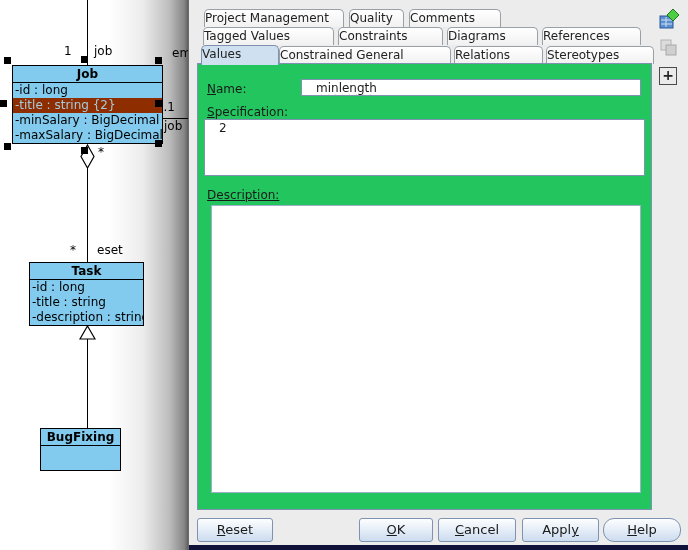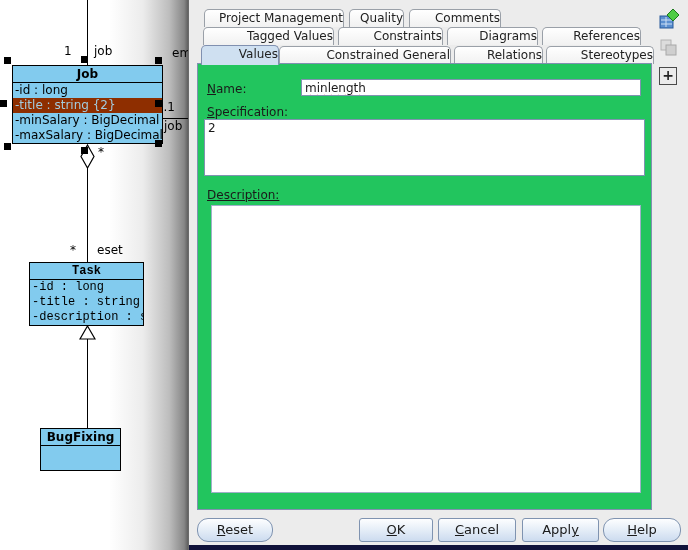--- a/index.html
+++ b/index.html
@@ -15,28 +15,28 @@
   .uml-class .attr{height:15px;line-height:15px;font-size:12px;padding-left:2px;white-space:nowrap;overflow:hidden;}
   .attr.sel{background:#8e2e00;color:#a3cbdd;}
   .handle{position:absolute;width:7px;height:7px;background:#000;}
   .dlabel{position:absolute;font-size:12px;line-height:13px;white-space:nowrap;}
   .shape{position:absolute;}
 
   
   .dialog{position:absolute;left:188px;top:0;width:500px;height:550px;background:#ececec;border-left:1px solid #6a6a6a;box-sizing:border-box;}
   .tab{position:absolute;height:18px;box-sizing:border-box;border:1px solid #9aa0a8;border-bottom:none;
        border-radius:5px 5px 0 0;background:linear-gradient(#ffffff,#f1f1f1);
-       font-size:12px;color:#222;text-align:right;line-height:17px;z-index:2;white-space:nowrap;overflow:hidden;}
+       font-size:12px;color:#222;text-align:left;line-height:17px;z-index:2;white-space:nowrap;overflow:hidden;}
   .tab.selected{background:#cfe0f1;border-color:#8090b0;height:20px;z-index:4;}
   .panel{position:absolute;left:8px;top:63px;width:455px;height:447px;box-sizing:border-box;
          background:#22c55e;border:1px solid #8090b0;z-index:3;}
   .flabel{position:absolute;font-size:12px;color:#1a1a1a;}
   .mn{text-decoration:underline;}
   .tbox{position:absolute;background:#fff;border:1px solid #7f93b0;box-sizing:border-box;
-        font-size:12px;padding:1px 3px;overflow:hidden;}
+        font-size:12px;padding:1px 14px;overflow:hidden;}
   .tbox .val{color:#1a1a1a;}
   .squiggle{color:#553333;text-decoration:underline;text-decoration-style:wavy;text-decoration-color:#e03030;text-decoration-thickness:1px;text-underline-offset:2px;}
   .btn{position:absolute;top:518px;height:24px;box-sizing:border-box;
        background:linear-gradient(180deg,#fdfeff,#e7eff8 45%,#ccdbef);
        border:1px solid #7f93b0;border-radius:3px;font-size:13px;color:#1a1a1a;text-align:center;line-height:21px;cursor:default;}
   .sidebtn{position:absolute;left:470px;}
   .plusbtn{width:18px;height:18px;box-sizing:border-box;border:1px solid #4a4a4a;background:#ebebeb;
            text-align:center;line-height:15px;font-size:14px;font-weight:bold;color:#222;}
   .strip{position:absolute;left:0;top:545px;width:500px;height:5px;background:#10123a;}
 </style>
@@ -82,21 +82,21 @@
 
     <div class="handle" style="left:4px;top:57px;"></div>
     <div class="handle" style="left:81px;top:56px;"></div>
     <div class="handle" style="left:155px;top:57px;"></div>
     <div class="handle" style="left:0px;top:100px;"></div>
     <div class="handle" style="left:155px;top:100px;"></div>
     <div class="handle" style="left:4px;top:143px;"></div>
     <div class="handle" style="left:81px;top:147px;"></div>
     <div class="handle" style="left:155px;top:140px;"></div>
 
-    <div class="uml-class" style="left:29px;top:262px;width:113px;font-family:Liberation Mono, monospace;">
+    <div class="uml-class" style="left:29px;top:262px;width:113px;">
       <div class="hdr">Task</div>
       <div class="attr">-id : long</div>
       <div class="attr">-title : string</div>
       <div class="attr">-description : string</div>
     </div>
 
     <div class="uml-class" style="left:40px;top:428px;width:79px;">
       <div class="hdr">BugFixing</div>
       <div style="height:24px;"></div>
     </div>
@@ -148,21 +148,21 @@
       </div>
 
       <div class="flabel" style="left:9px;top:124px;text-decoration:underline;">
         <span class="mn">D</span><span>escription:</span>
       </div>
       <div class="tbox" style="left:13px;top:141px;width:430px;height:288px;border-color:#9fb0c8;">
         <span class="val"></span>
       </div>
     </div>
 
-    <div class="btn" style="left:8px;width:76px;border-radius:11px;">
+    <div class="btn" style="left:8px;width:76px;">
       <span class="mn">R</span><span>eset</span>
     </div>
     <div class="btn" style="left:170px;width:74px;">
       <span class="mn">O</span><span>K</span>
     </div>
     <div class="btn" style="left:249px;width:78px;">
       <span class="mn">C</span><span>ancel</span>
     </div>
     <div class="btn" style="left:333px;width:77px;">
       <span>Appl</span><span class="mn">y</span>

